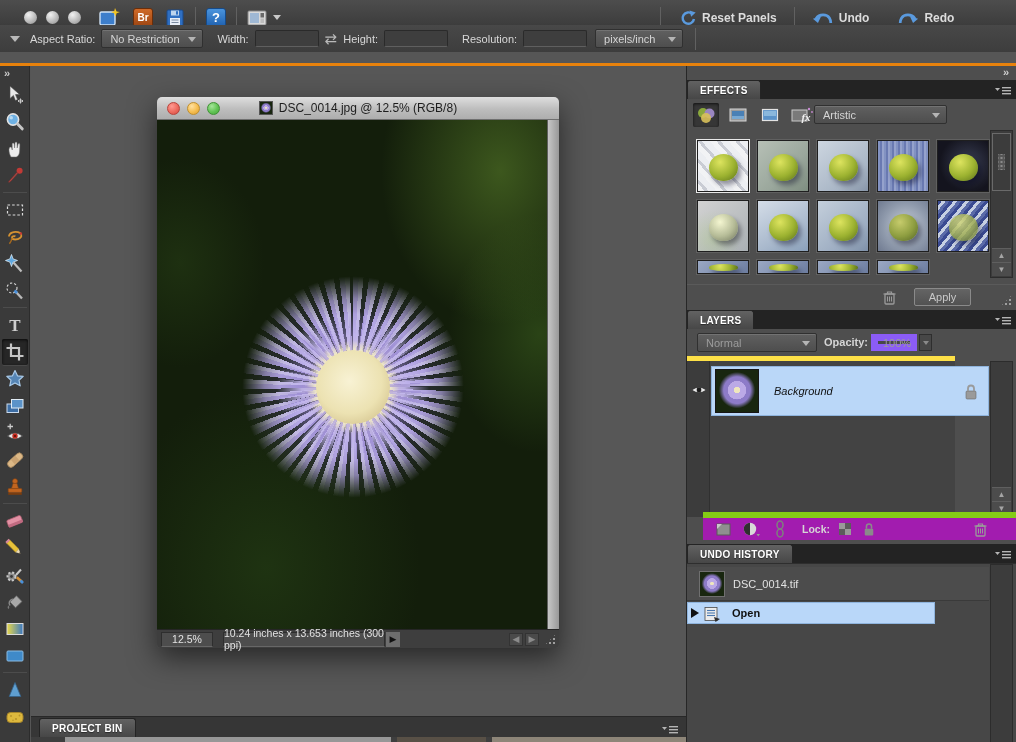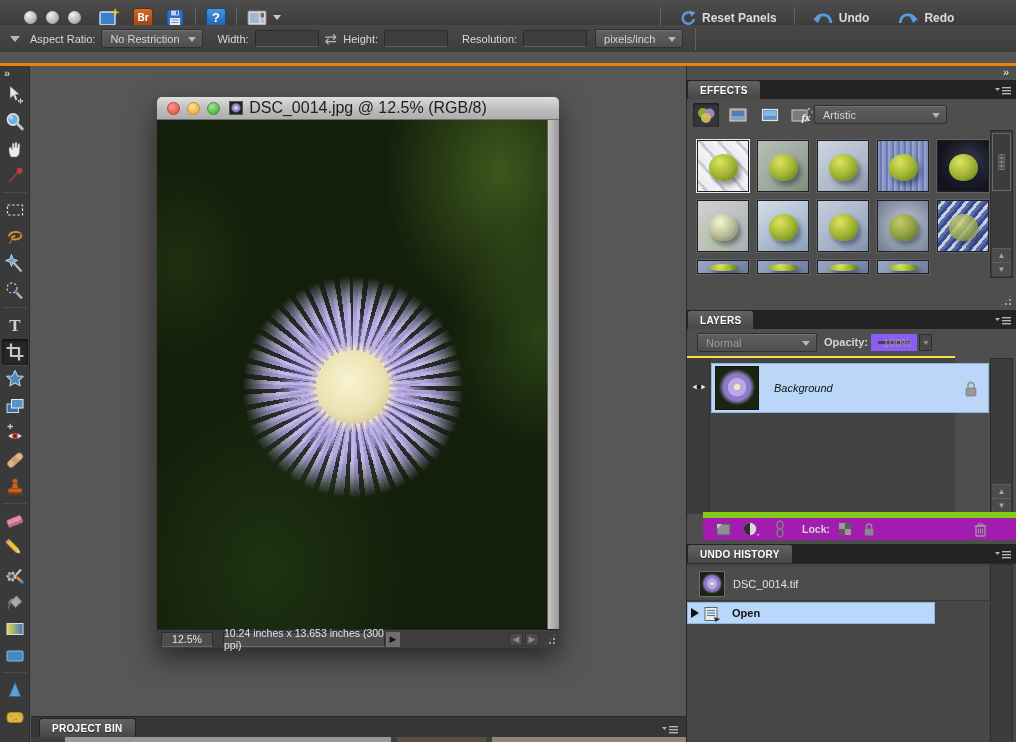--- a/index.html
+++ b/index.html
@@ -67,21 +67,21 @@
                 border-radius:5px 5px 4px 4px; box-shadow:0 10px 28px rgba(0,0,0,.55); }
   .doc-title { position:relative; height:23px; background:linear-gradient(#dedede,#bdbdbd 55%,#aeaeae);
                border-radius:5px 5px 0 0; border-bottom:1px solid #6f6f6f; display:flex; align-items:center; }
   .traffic { display:flex; gap:7px; margin-left:10px; }
   .tl { width:13px; height:13px; border-radius:50%; }
   .tl-red { background:radial-gradient(circle at 35% 30%, #ff9a92, #ed6a5e 55%, #cf4a42); border:1px solid #b8433c; }
   .tl-yellow { background:radial-gradient(circle at 35% 30%, #ffe0a0, #f5bd4f 55%, #dd9f35); border:1px solid #c08f2e; }
   .tl-green { background:radial-gradient(circle at 35% 30%, #a5e59a, #61c354 55%, #48a73c); border:1px solid #3f9235; }
   .doc-title-center { position:absolute; left:0; right:0; display:flex; align-items:center; justify-content:center; gap:6px; }
   .proxy-icon { width:14px; height:14px; border:1px solid #555; }
-  .doc-title-text { font-size:16px; color:#1d1d1d; }
+  .doc-title-text { font-size:12px; color:#1d1d1d; }
   .canvas { position:relative; width:390px; height:509px; overflow:hidden; background:#141f0c; }
   .doc-vscroll { position:absolute; right:0; top:23px; width:12px; height:509px;
                  background:linear-gradient(to right,#c6c6c6,#989898); border-left:1px solid #5f5f5f; }
   .doc-status { position:relative; height:19px; background:#3e3e3e; border-top:1px solid #262626;
                 border-radius:0 0 4px 4px; display:flex; align-items:center; font-size:10.5px; color:#e3e3e3; }
   .status-field { height:15px; background:#4d4d4d; border:1px solid #2e2e2e; border-bottom-color:#676767;
                   display:flex; align-items:center; justify-content:center; }
   .status-zoom { width:52px; margin-left:4px; }
   .status-dims { width:162px; margin-left:10px; }
   .status-flyout { width:14px; height:15px; margin-left:1px; background:#6e6e6e; color:#111; font-size:9px;
@@ -183,21 +183,21 @@
   
   .ly-controls { position:absolute; left:0; top:263px; width:330px; height:27px; background:#4e4e4e;
                  display:flex; align-items:center; font-size:11px; color:#dcdcdc; }
   .ly-dd { position:absolute; left:10px; top:4px; width:120px; color:#9c9c9c; }
   .ly-op-label { position:absolute; left:137px; top:7px; font-weight:bold; color:#d5d5d5; }
   .ly-op-box { position:absolute; left:184px; top:5px; width:46px; height:17px; background:#474747;
                border:7px solid #8b5cf6; color:#9c9c9c; font-size:11px; display:flex; align-items:center; padding-left:5px; }
   .ly-op-caret { position:absolute; left:232px; top:5px; width:13px; height:17px; background:#474747; border:1px solid #2e2e2e;
                  display:flex; align-items:center; justify-content:center; }
   .ly-op-caret i { width:0;height:0;border-left:3px solid transparent;border-right:3px solid transparent;border-top:4px solid #8a8a8a; }
-  .ly-list { position:absolute; left:0; top:290px; width:268px; height:156px; background:#434343; border-top:2px solid #fde047; }
+  .ly-list { position:absolute; left:0; top:290px; width:268px; height:156px; background:#434343; border-top:5px solid #fde047; }
   .ly-gutter { position:absolute; left:0; top:0; width:23px; height:156px; background:#3c3c3c; border-right:1px solid #303030; }
   .ly-row { position:absolute; left:24px; top:5px; width:278px; height:50px; background:#bad7f8; border:1px solid #8fb4dd; }
   .ly-thumb { position:absolute; left:3px; top:2px; width:44px; height:44px; border:1px solid #161616; }
   .ly-name { position:absolute; left:62px; top:18px; font-size:11px; font-style:italic; color:#101010; }
   .ly-lock { position:absolute; right:9px; top:15px; }
   .ly-scroll { position:absolute; left:303px; top:0px; width:23px; height:156px; background:#3c3c3c; border:1px solid #2c2c2c; }
   .ly-bottom { position:absolute; left:16px; top:446px; width:330px; height:28px; background:#a21caf;
                border-top:6px solid #84cc16; display:flex; align-items:center; font-size:10.5px; color:#d5d5d5; }
 
   
@@ -615,20 +615,33 @@
       <div class="fxt bgs" style="left:130px; top:130px; height:14px"></div>
       <div class="fxt bgs" style="left:190px; top:130px; height:14px"></div>
     </div>
     <div class="fx-scroll">
       <div class="scroll-thumb"></div>
       <div class="scroll-arrows">
         <div class="sarrow">▲</div>
         <div class="sarrow">▼</div>
       </div>
     </div>
+    <div class="fx-apply-row">
+      <svg style="position:absolute; left:194px; top:4px" width="17" height="17" viewBox="0 0 17 17">
+          <rect x="4" y="5" width="9" height="10" rx="1" fill="none" stroke="#9a9a9a" stroke-width="1.3"></rect>
+          <line x1="2.5" y1="5" x2="14.5" y2="5" stroke="#9a9a9a" stroke-width="1.3"></line>
+          <path d="M6.5 5 v-2 h4 v2" fill="none" stroke="#9a9a9a" stroke-width="1.2"></path>
+          <line x1="6.5" y1="7.5" x2="6.5" y2="12.5" stroke="#9a9a9a"></line>
+          <line x1="8.5" y1="7.5" x2="8.5" y2="12.5" stroke="#9a9a9a"></line>
+          <line x1="10.5" y1="7.5" x2="10.5" y2="12.5" stroke="#9a9a9a"></line>
+        </svg>
+      <div class="apply-btn">
+        <span>Apply</span>
+      </div>
+    </div>
     <div class="grip fx-grip"></div>
 
     <div class="panel-header" style="top:244px">
       <div class="panel-tab">
         <span>LAYERS</span>
       </div>
       <div class="pmenu">
         <svg width="16" height="9" viewBox="0 0 16 9">
             <polygon points="0,2 5,2 2.5,5" fill="#b5b5b5"></polygon>
             <rect x="7" y="1" width="9" height="1.4" fill="#b5b5b5"></rect>

